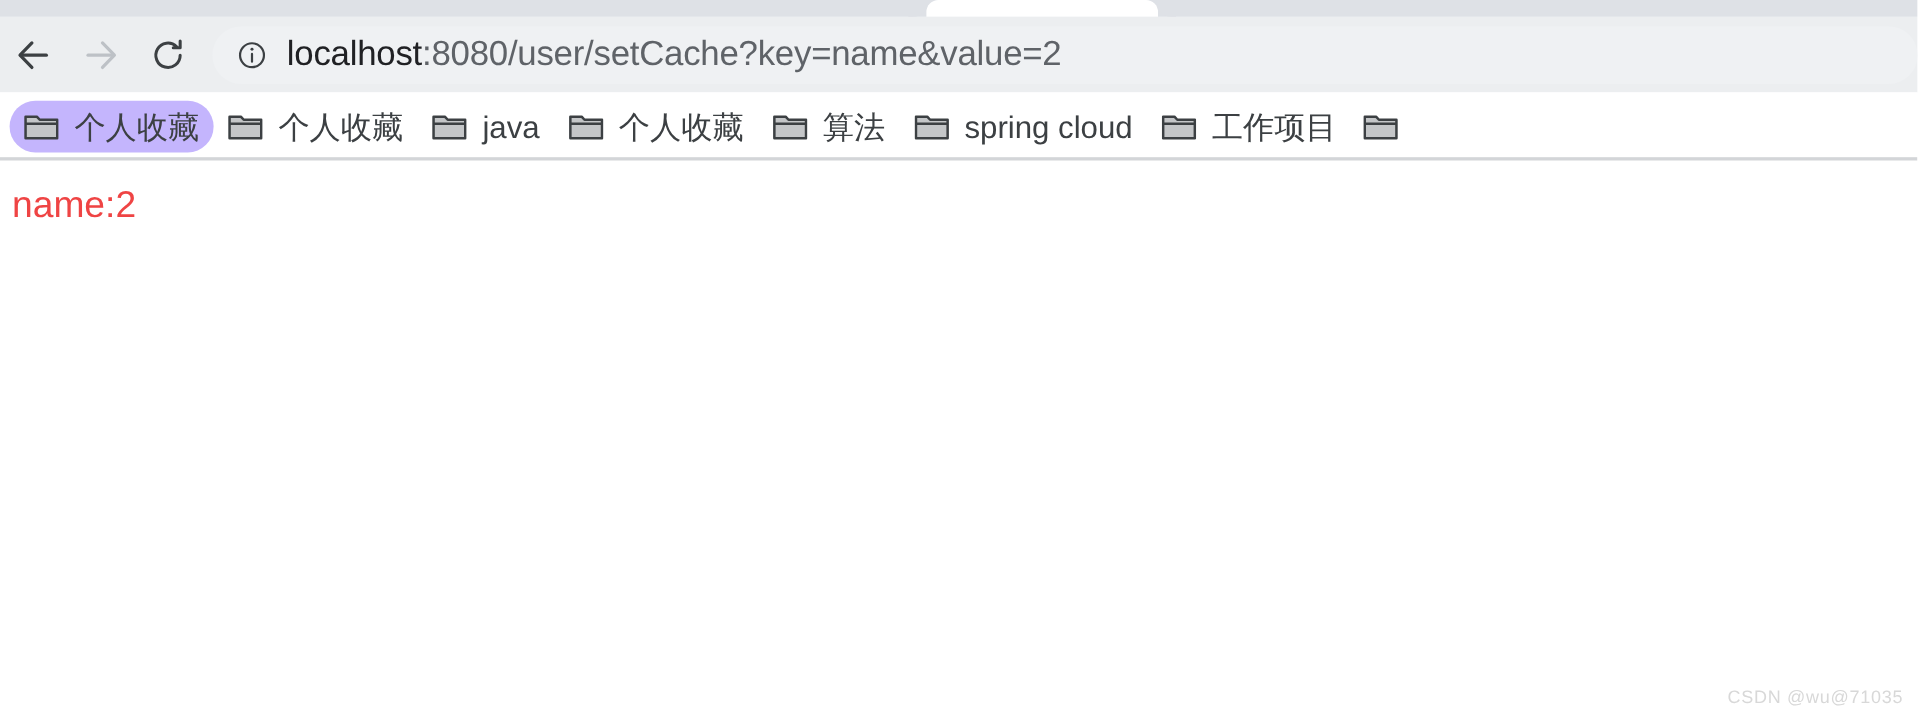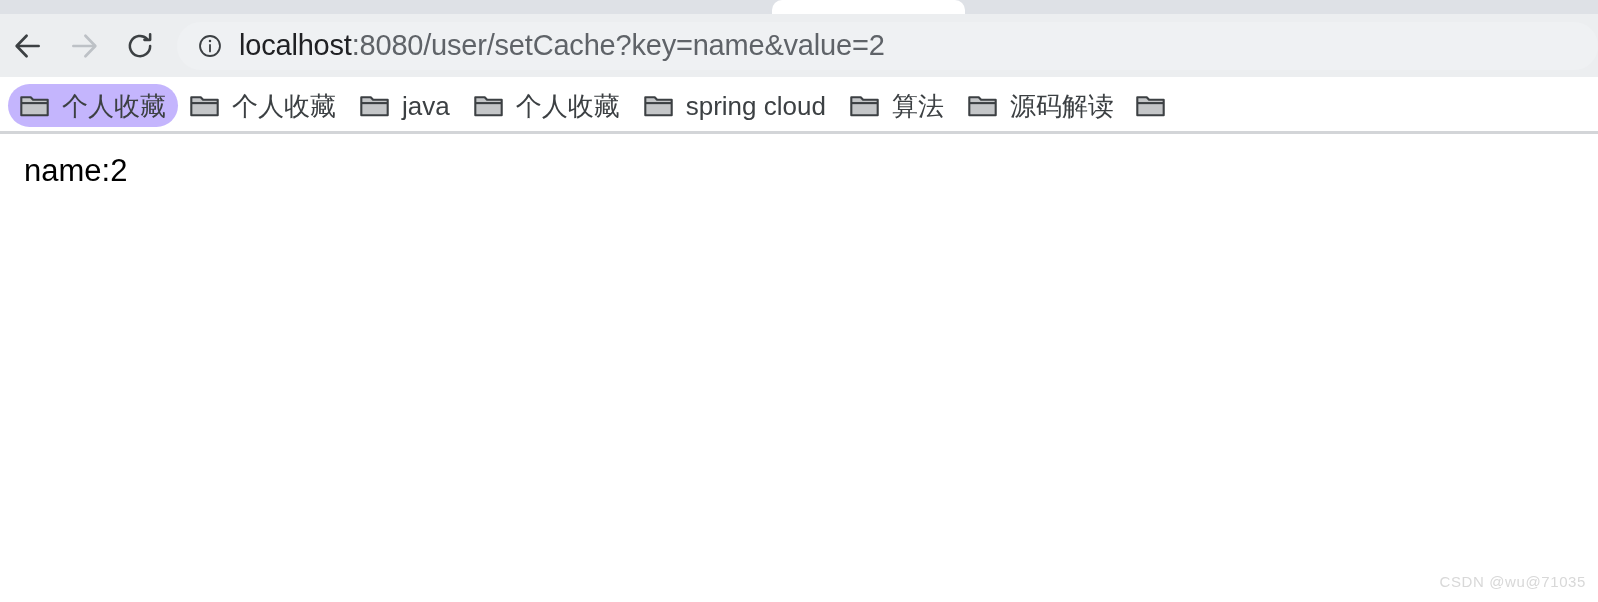--- a/index.html
+++ b/index.html
@@ -160,24 +160,24 @@
 
   
   .content {
     flex: 1 1 auto;
     background: #ffffff;
     position: relative;
     overflow: hidden;
   }
   .page-text {
     position: absolute;
-    left: 24px;
+    left: 10px;
     top: 19px;
     font-size: 31px;
-    color: #000000;
+    color: #ef4444;
     line-height: 1.15;
     font-family: "Liberation Sans", "DejaVu Sans", sans-serif;
   }
   .watermark {
     position: absolute;
     right: 12px;
     bottom: 12px;
     font-size: 15px;
     color: #d8d8d8;
     letter-spacing: 0.6px;
@@ -280,41 +280,41 @@
 
 
 
     <div class="bookmark">
       <span class="folder-icon">
         <svg width="29" height="25" viewBox="0 0 29 25">
           <path d="M1.3 4.2 h9.4 l2.4 2.6 h14.6 v15.4 h-26.4 z" fill="#c4c6c8" stroke="#3c4043" stroke-width="2.1" stroke-linejoin="round"></path>
           <line x1="1.3" y1="10.1" x2="27.7" y2="10.1" stroke="#3c4043" stroke-width="2.1"></line>
         </svg>
       </span>
+      <span class="bm-label">算法</span>
+    </div>
+
+    <div class="bookmark">
+      <span class="folder-icon">
+        <svg width="29" height="25" viewBox="0 0 29 25">
+          <path d="M1.3 4.2 h9.4 l2.4 2.6 h14.6 v15.4 h-26.4 z" fill="#c4c6c8" stroke="#3c4043" stroke-width="2.1" stroke-linejoin="round"></path>
+          <line x1="1.3" y1="10.1" x2="27.7" y2="10.1" stroke="#3c4043" stroke-width="2.1"></line>
+        </svg>
+      </span>
       <span class="bm-label">spring cloud</span>
     </div>
 
     <div class="bookmark">
       <span class="folder-icon">
         <svg width="29" height="25" viewBox="0 0 29 25">
           <path d="M1.3 4.2 h9.4 l2.4 2.6 h14.6 v15.4 h-26.4 z" fill="#c4c6c8" stroke="#3c4043" stroke-width="2.1" stroke-linejoin="round"></path>
           <line x1="1.3" y1="10.1" x2="27.7" y2="10.1" stroke="#3c4043" stroke-width="2.1"></line>
         </svg>
       </span>
-      <span class="bm-label">算法</span>
-    </div>
-
-    <div class="bookmark">
-      <span class="folder-icon">
-        <svg width="29" height="25" viewBox="0 0 29 25">
-          <path d="M1.3 4.2 h9.4 l2.4 2.6 h14.6 v15.4 h-26.4 z" fill="#c4c6c8" stroke="#3c4043" stroke-width="2.1" stroke-linejoin="round"></path>
-          <line x1="1.3" y1="10.1" x2="27.7" y2="10.1" stroke="#3c4043" stroke-width="2.1"></line>
-        </svg>
-      </span>
-      <span class="bm-label">源码解读</span>
+      <span class="bm-label">工作项目</span>
     </div>
 
     <div class="bookmark icon-only">
       <span class="folder-icon">
         <svg width="29" height="25" viewBox="0 0 29 25">
           <path d="M1.3 4.2 h9.4 l2.4 2.6 h14.6 v15.4 h-26.4 z" fill="#c4c6c8" stroke="#3c4043" stroke-width="2.1" stroke-linejoin="round"></path>
           <line x1="1.3" y1="10.1" x2="27.7" y2="10.1" stroke="#3c4043" stroke-width="2.1"></line>
         </svg>
       </span>
       <span class="bm-label"></span>

